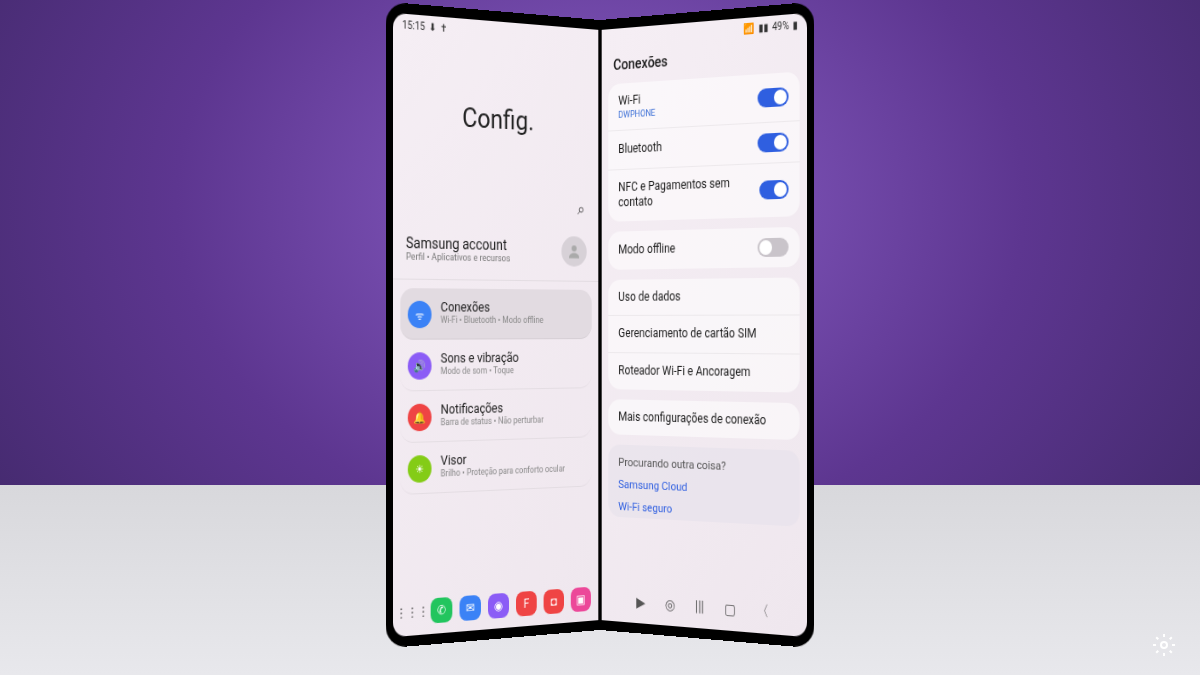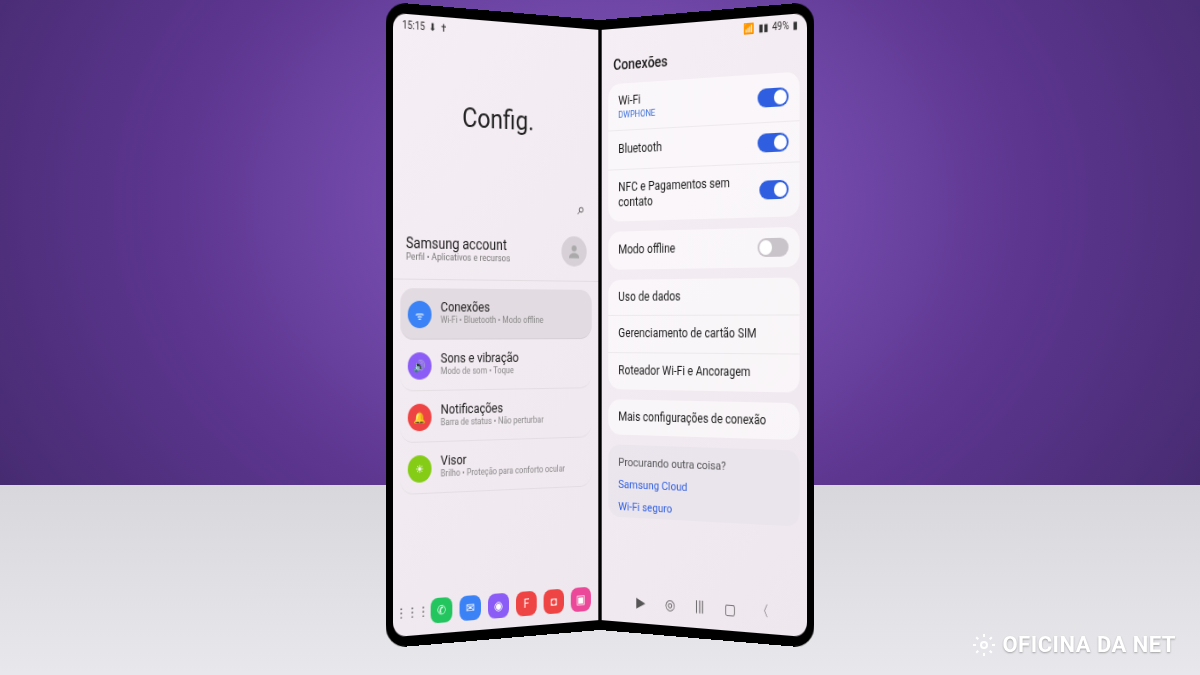--- a/index.html
+++ b/index.html
@@ -153,21 +153,20 @@
 <body>
 
 <div class="bg-gradient"></div>
 <div class="table-surface"></div>
 
 <div class="watermark">
   <svg viewBox="0 0 24 24" fill="none" stroke="#fff" stroke-width="2">
       <circle cx="12" cy="12" r="3"></circle>
       <path d="M12 1v3M12 20v3M4.2 4.2l2.1 2.1M17.7 17.7l2.1 2.1M1 12h3M20 12h3M4.2 19.8l2.1-2.1M17.7 6.3l2.1-2.1"></path>
     </svg>
-  <span>OFICINA DA NET</span>
 </div>
 
 <div class="device">
 
   <div class="half left">
     <div class="screen">
 
       <div class="statusbar">
         <div class="sb-left">
           <span>15:15</span>

